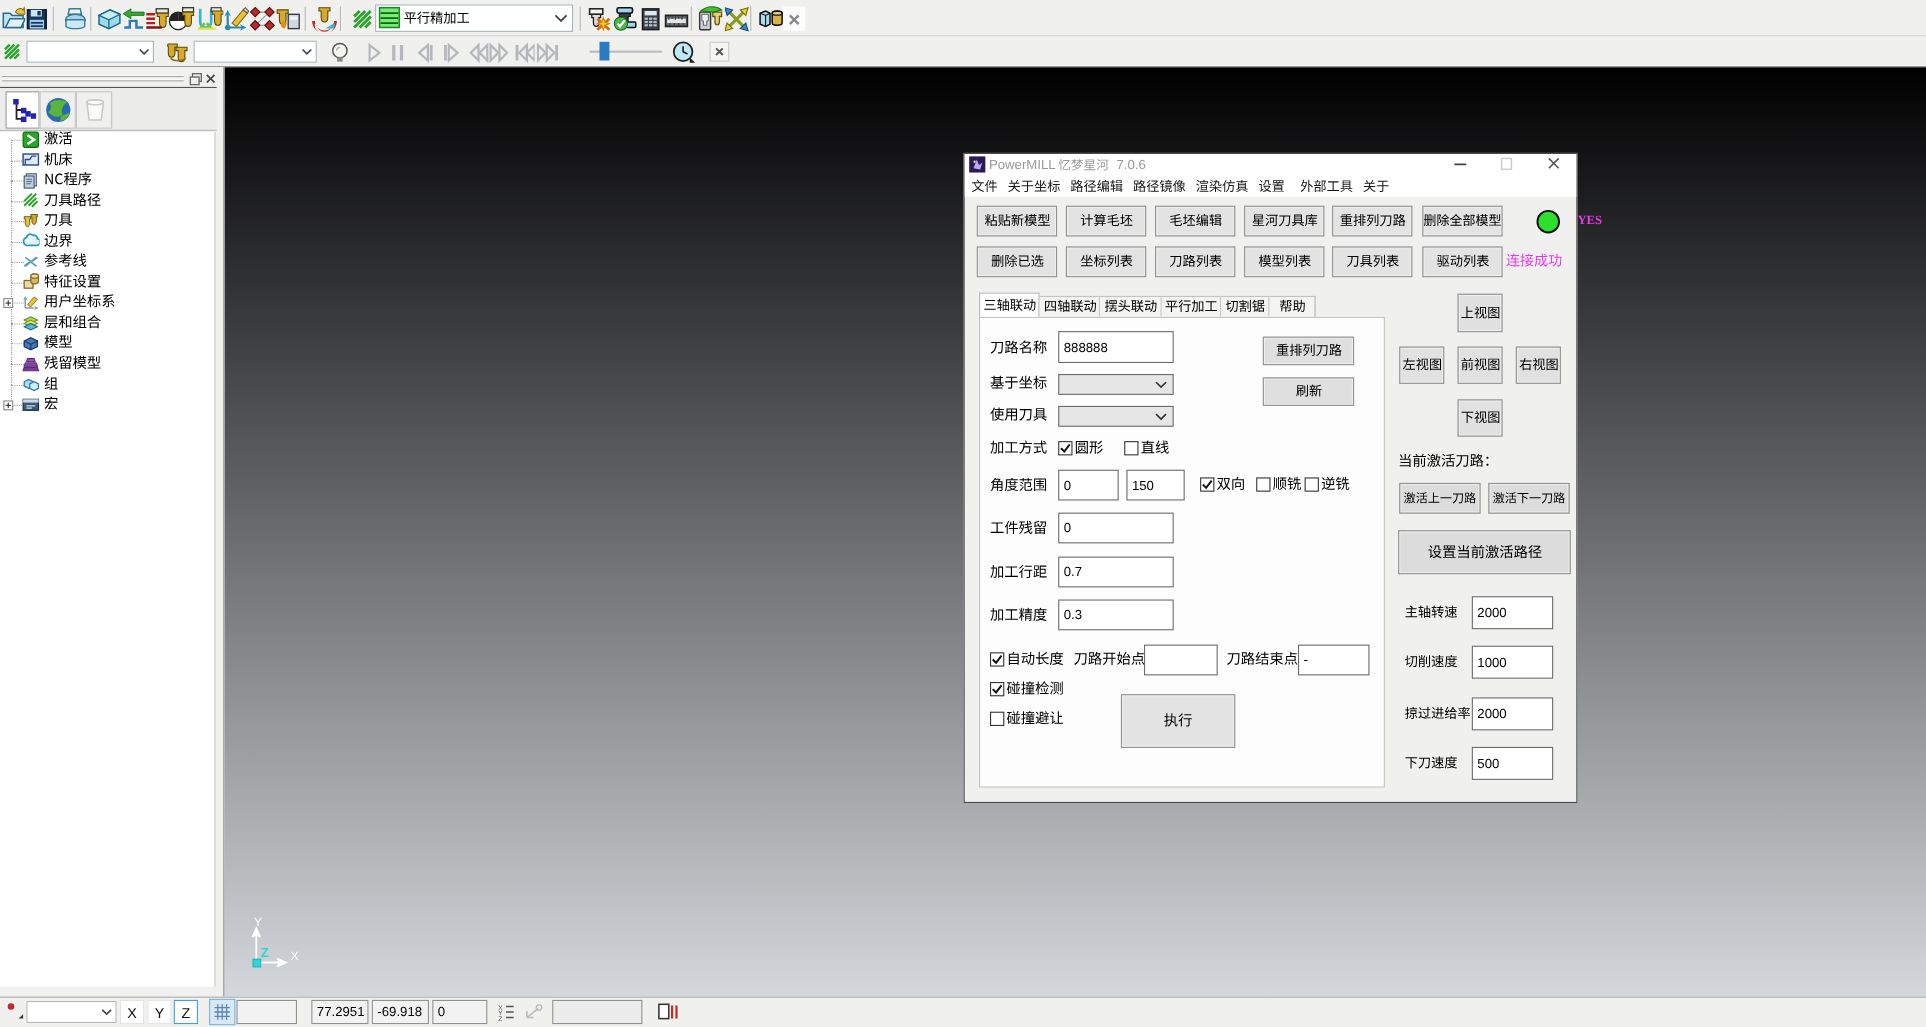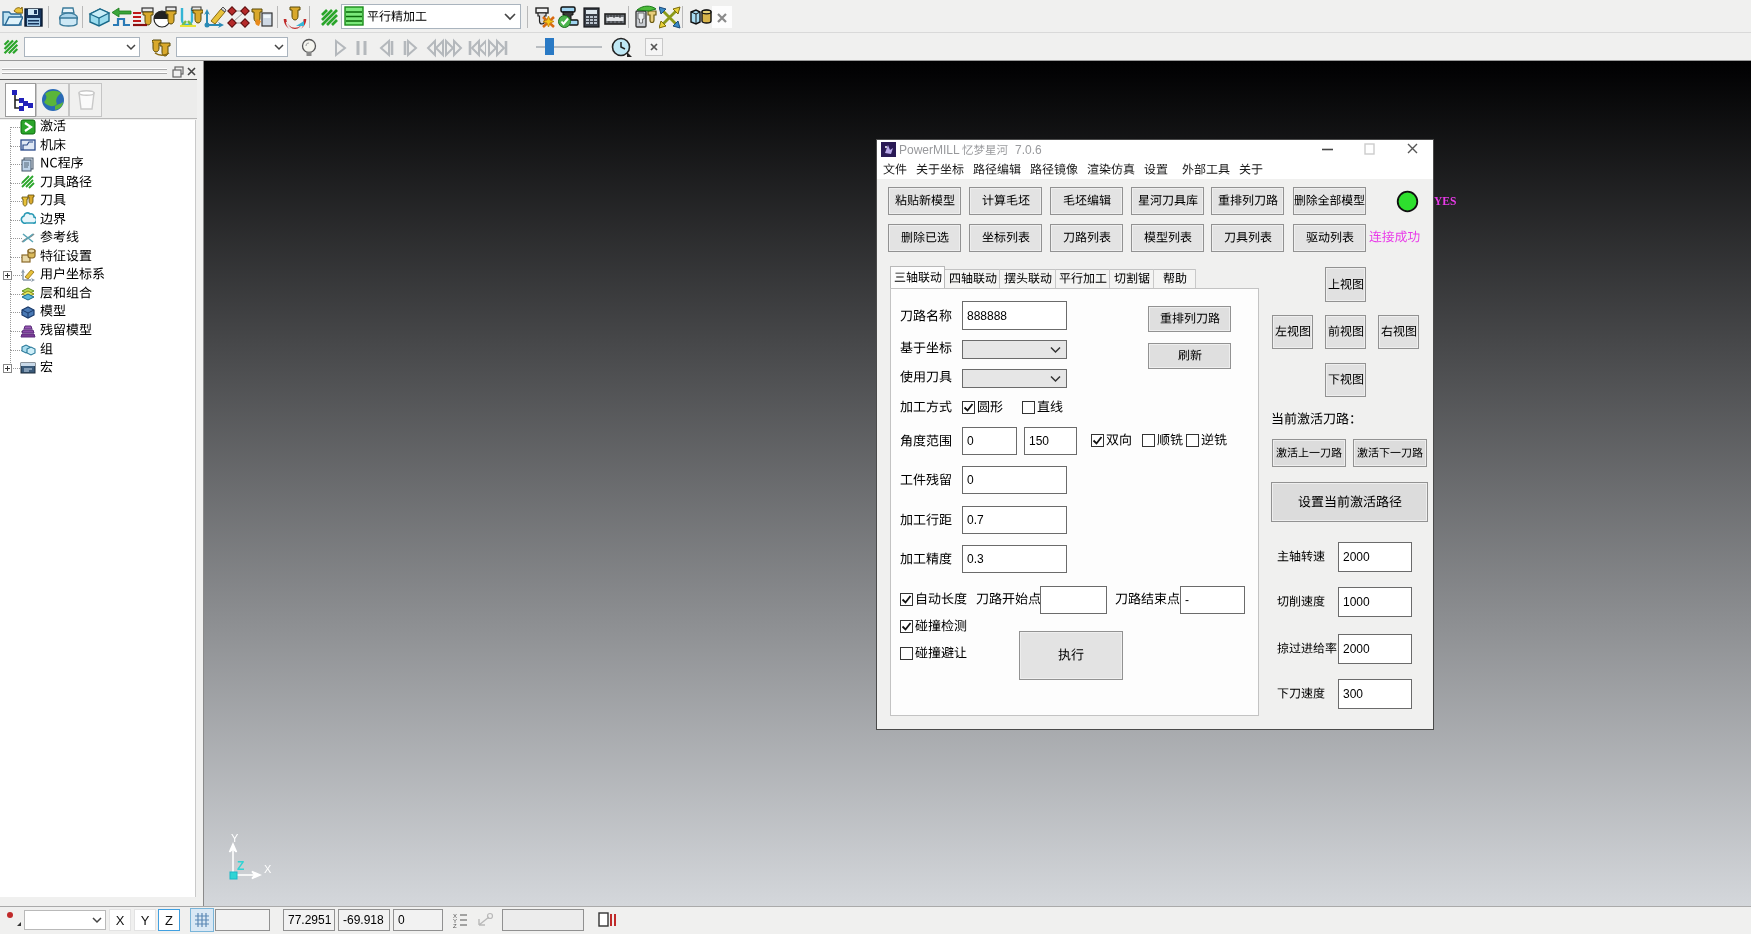--- a/index.html
+++ b/index.html
@@ -1403,12 +1403,12 @@
 <div class="abs" style="left:1277px;top:687px">
     <svg width="48" height="14" style="display:block" viewBox="0 0 48 14">
       <g fill="#000" transform="translate(0,10.6) scale(12.000)">
         <use href="#c4E0B" x="0.00"></use>
         <use href="#c5200" x="1.00"></use>
         <use href="#c901F" x="2.00"></use>
         <use href="#c5EA6" x="3.00"></use>
       </g>
     </svg>
   </div>
-<div class="tb" style="left:1338px;top:679px;width:74px;height:30px;z-index:4">300</div>
+<div class="tb" style="left:1338px;top:679px;width:74px;height:30px;z-index:4">500</div>
 </body></html>

